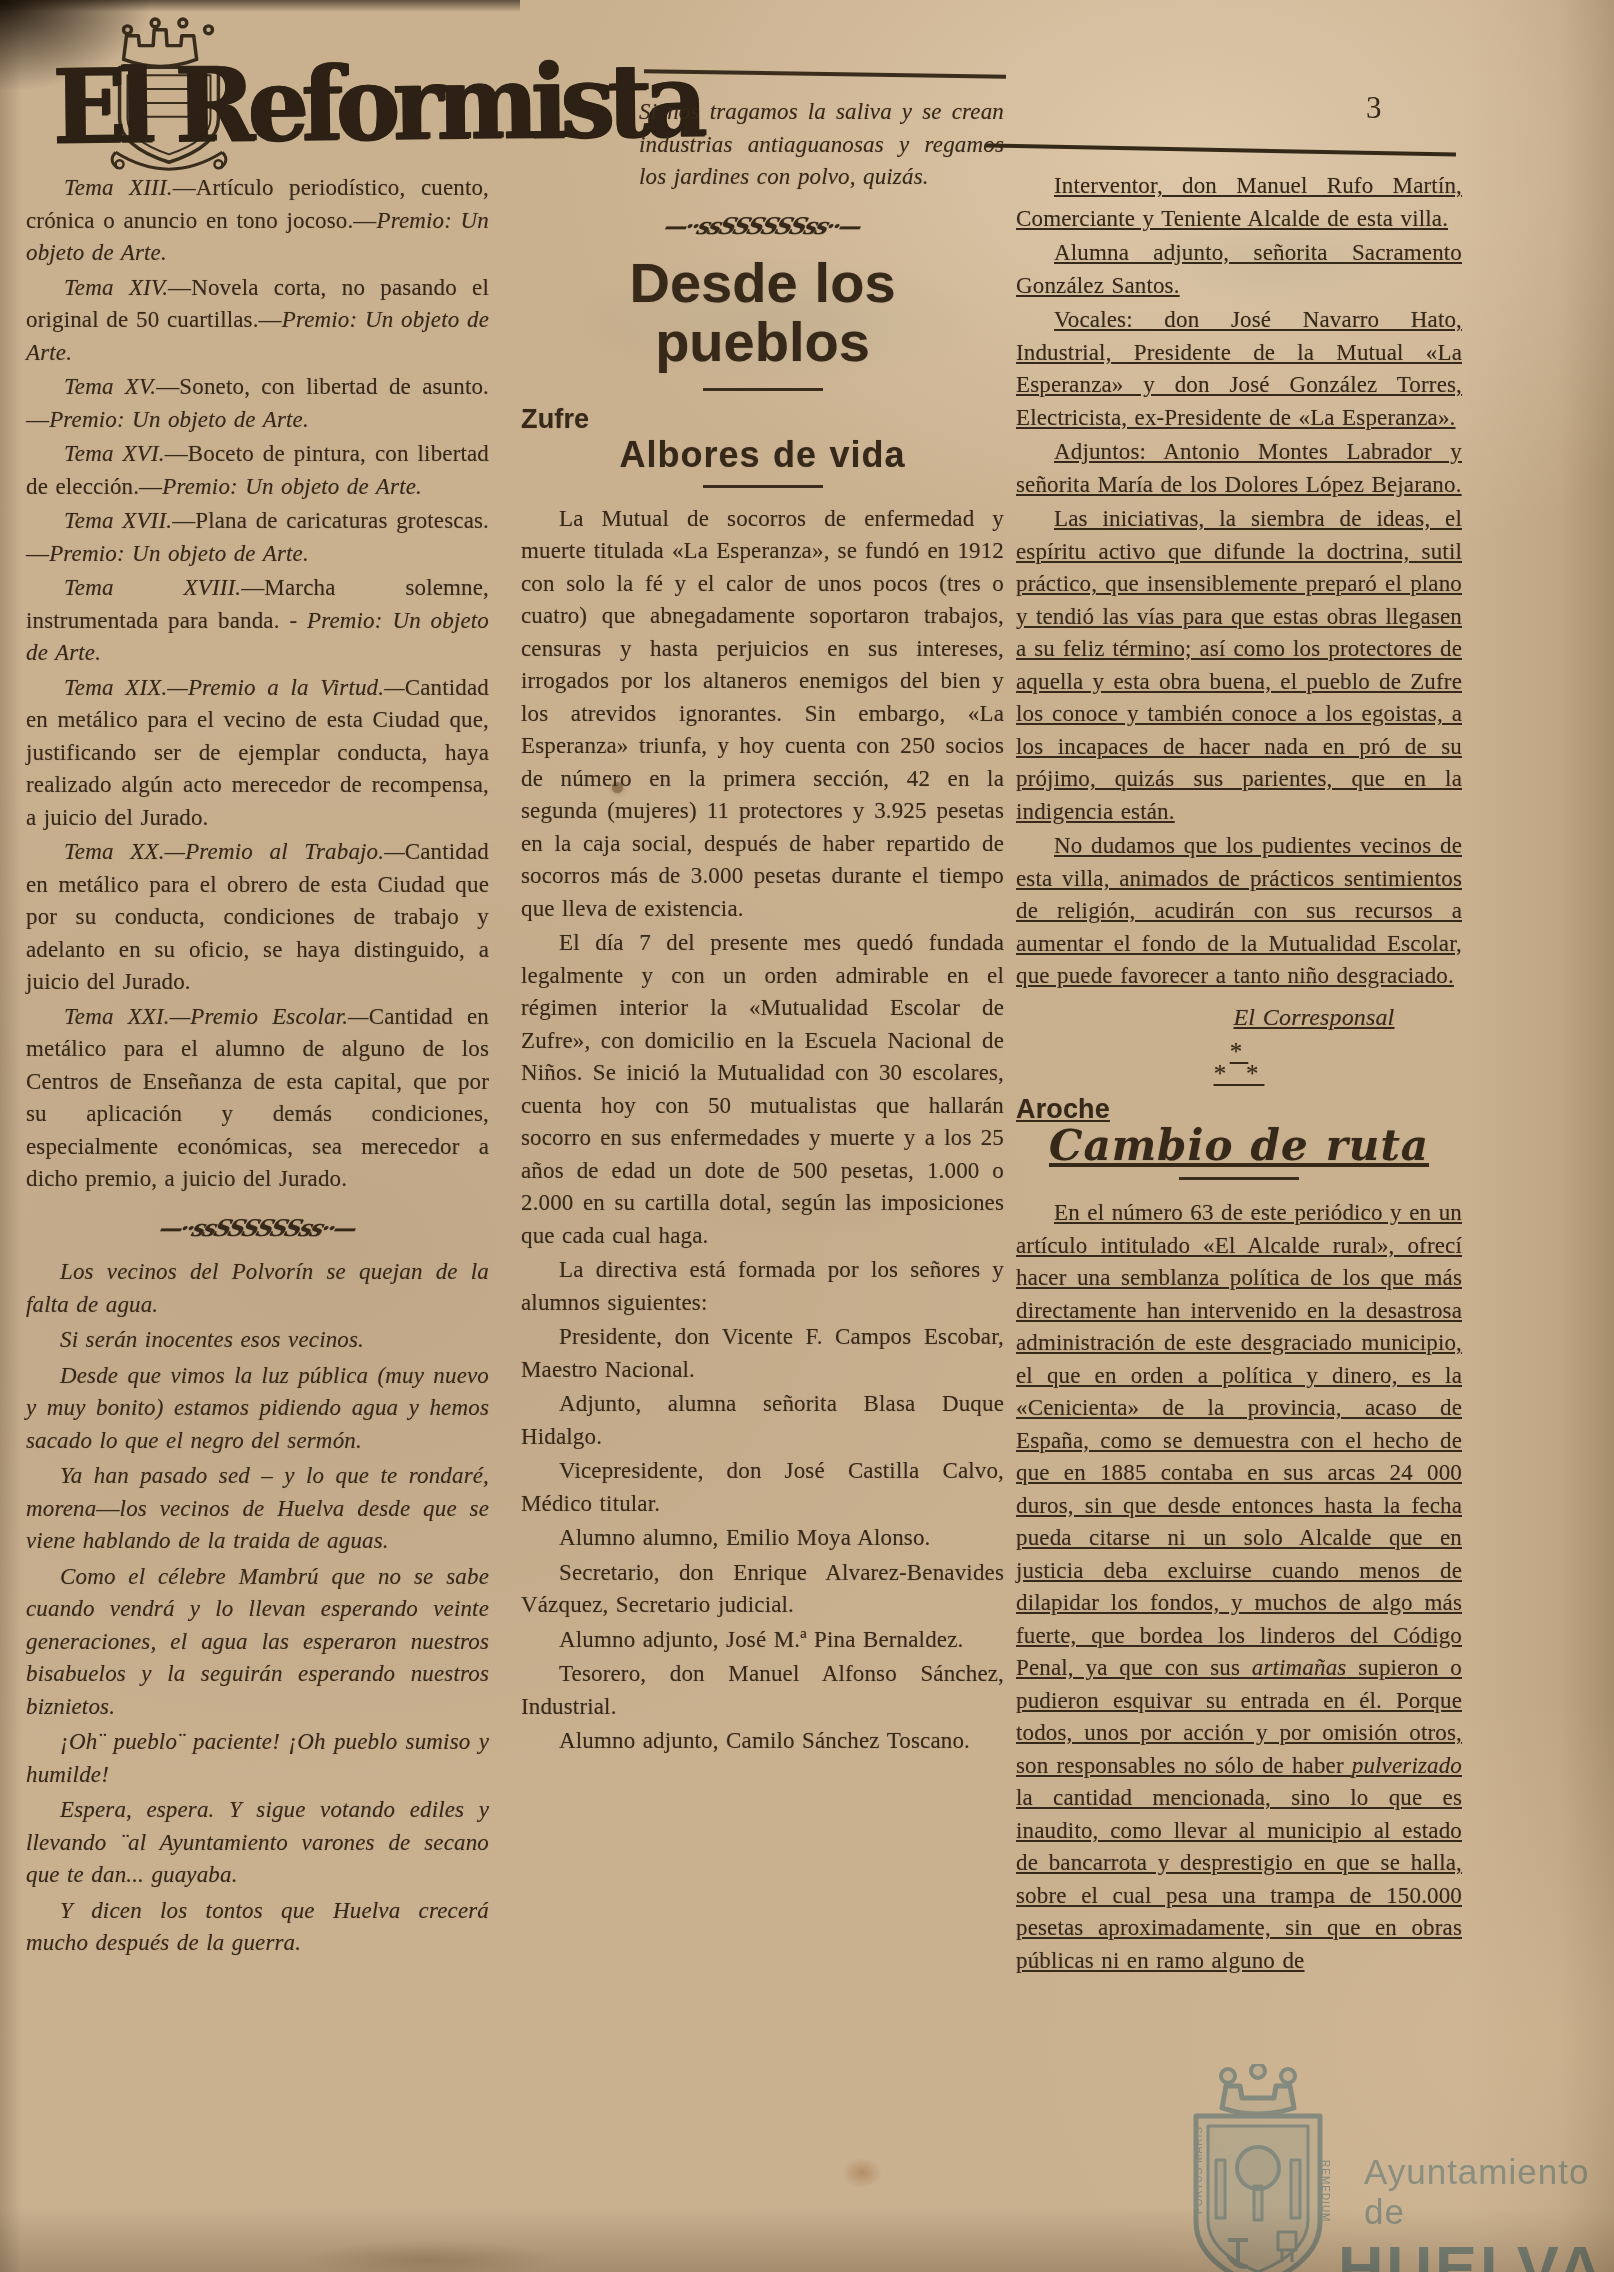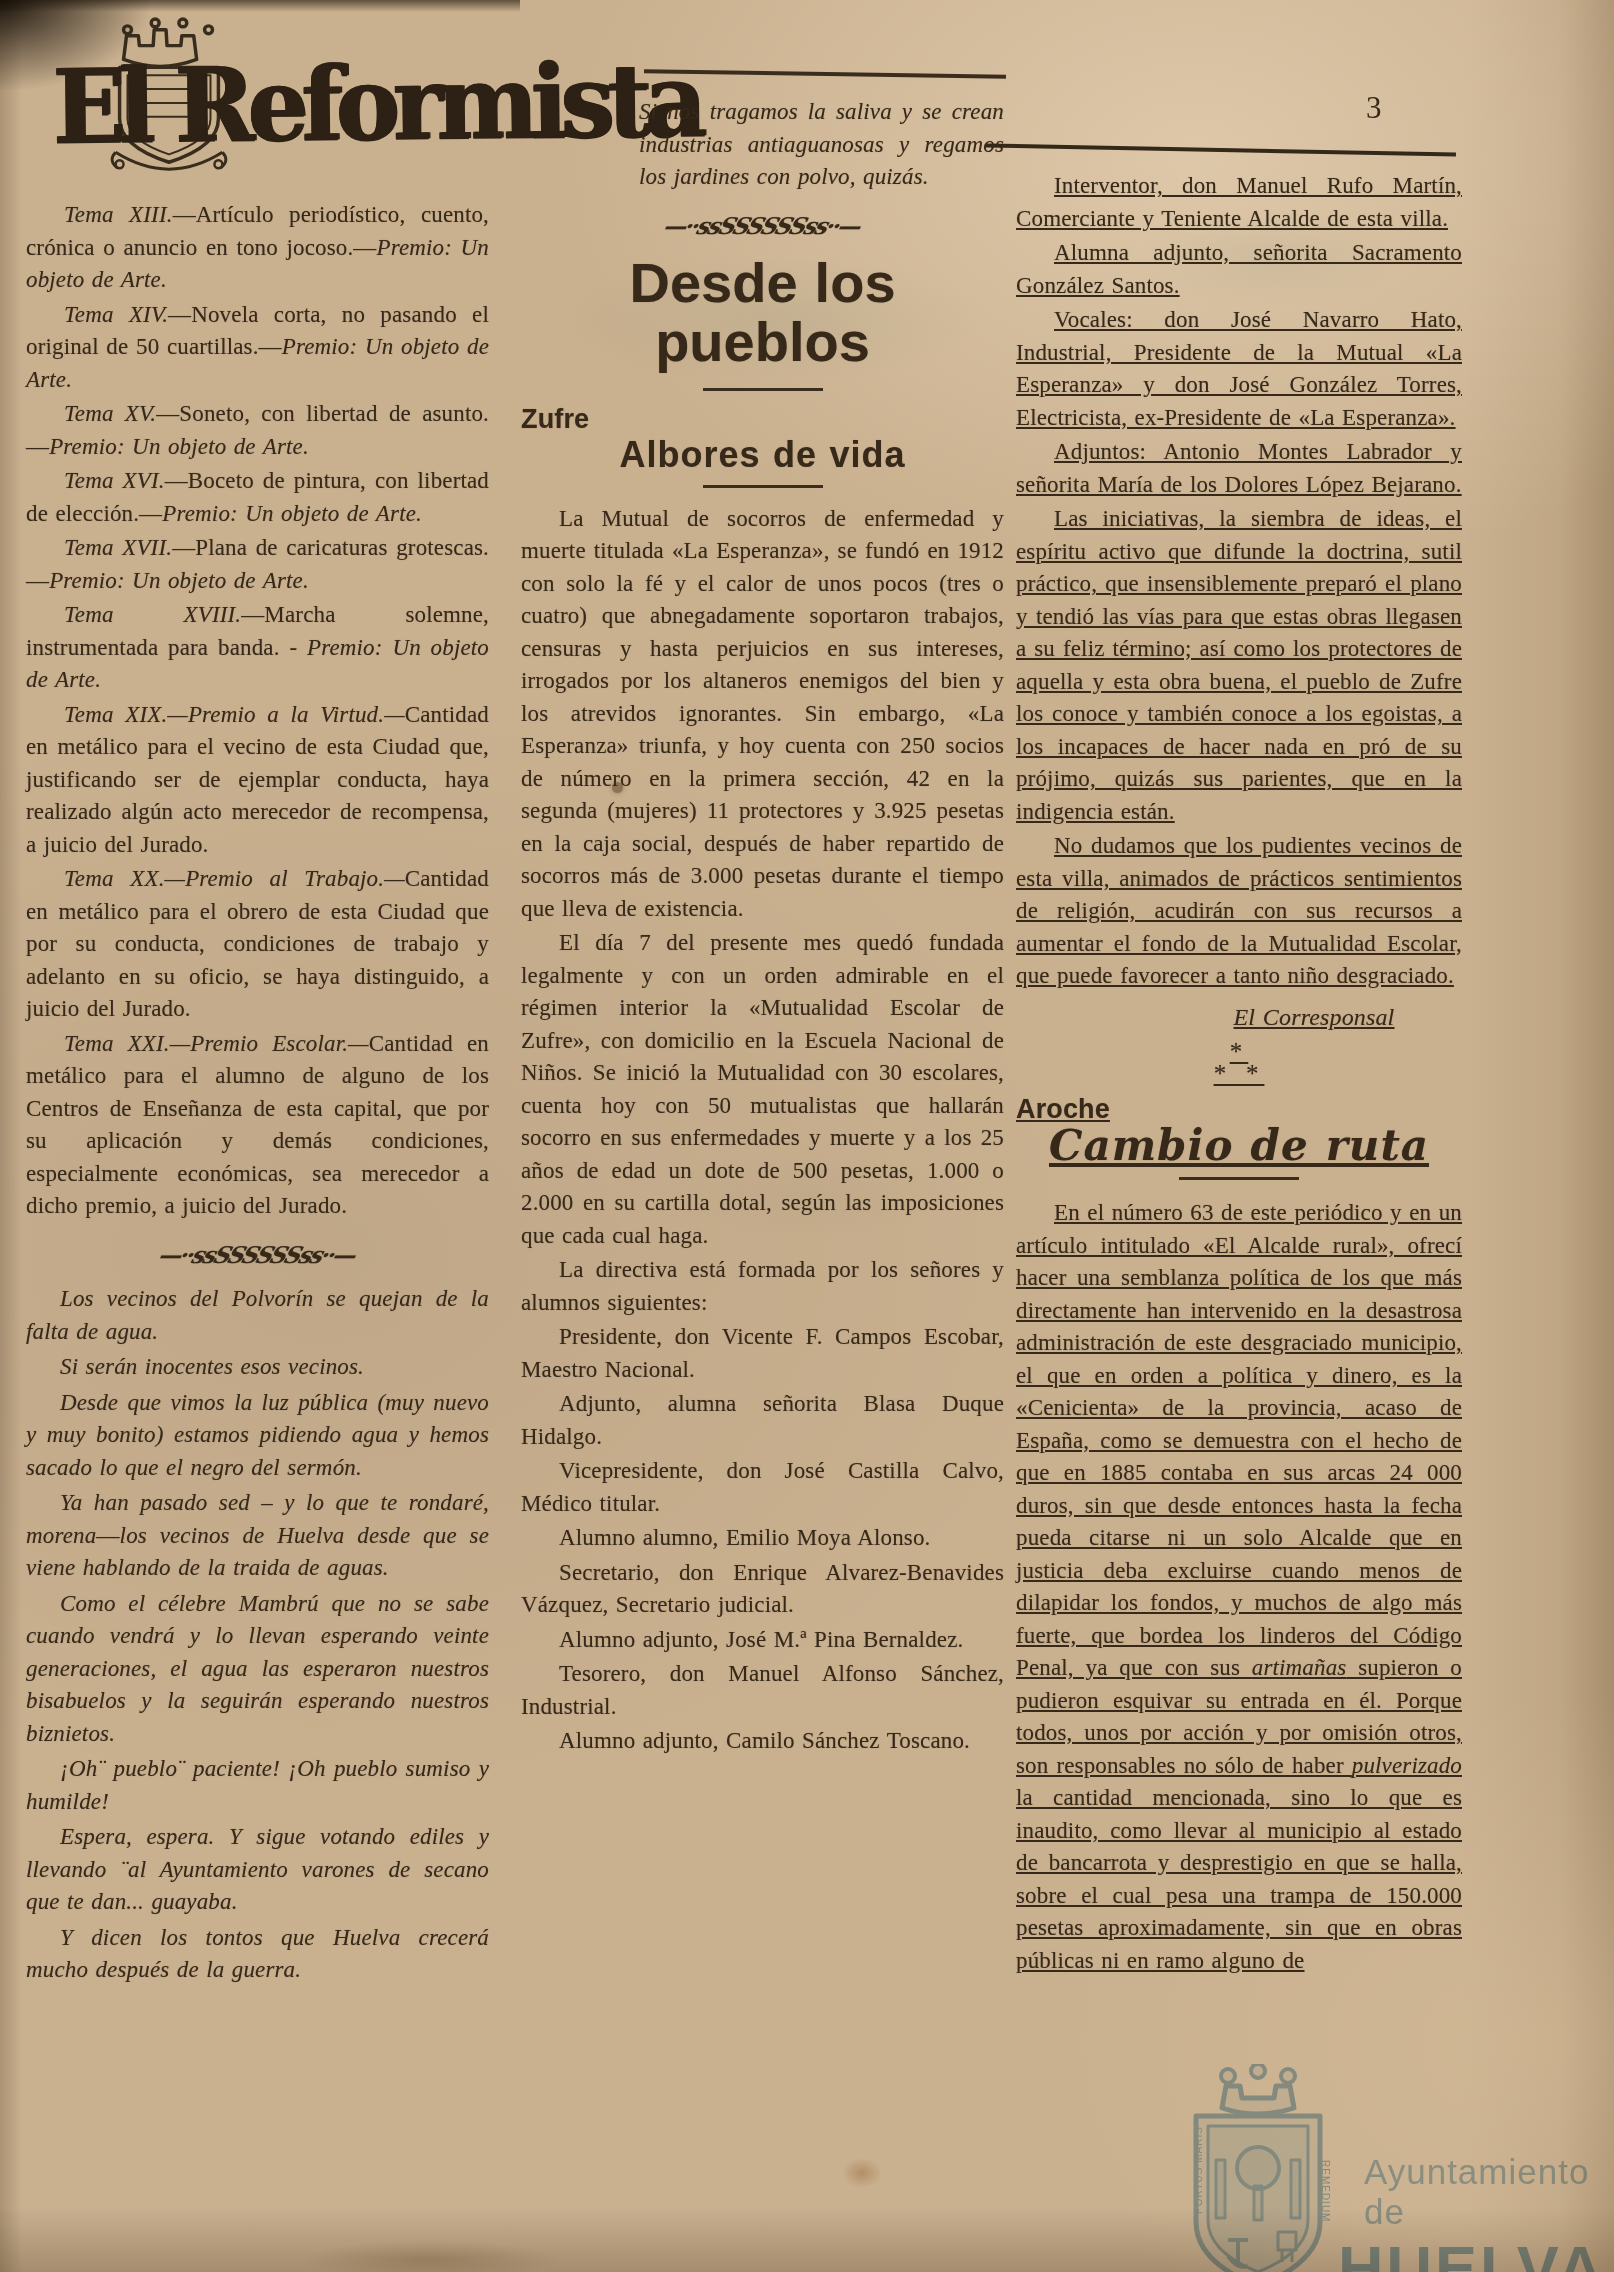--- a/index.html
+++ b/index.html
@@ -43,21 +43,21 @@
     font-family:"DejaVu Serif",serif;font-weight:700;font-size:96px;line-height:1;
     letter-spacing:-7px;color:#2c2114;white-space:nowrap;
     transform:rotate(-0.6deg) scaleY(1.06);
     text-shadow:2px 0 0 currentColor, 0 1px 0 currentColor;}
   .crest{position:absolute;left:38px;top:2px;width:170px;height:168px;z-index:2;opacity:.92;}
 
   
   .col{position:absolute;font-size:23px;line-height:32.5px;text-align:justify;
     word-spacing:1.5px;letter-spacing:.15px;
     text-shadow:0 0 1px rgba(55,41,26,.35);}
-  .col1{left:26px;top:172px;width:463px;margin-top:27px;}
+  .col1{left:26px;top:172px;width:463px;}
   .col2{left:521px;top:96px;width:483px;}
   .col3{left:1016px;top:170px;width:446px;text-decoration:underline;}
   p{margin:0;}
   .body-p{margin:0 0 2px;text-indent:38px;}
   .note-p{font-style:italic;margin:0 0 3px;text-indent:34px;}
   .ital{font-style:italic;}
   .seg-i{font-style:italic;}
   .seg-r{font-style:normal;}
   .intro-p{font-style:italic;margin:0 0 14px;text-indent:0;}
   .mast-overhang{float:left;width:118px;height:99px;}

